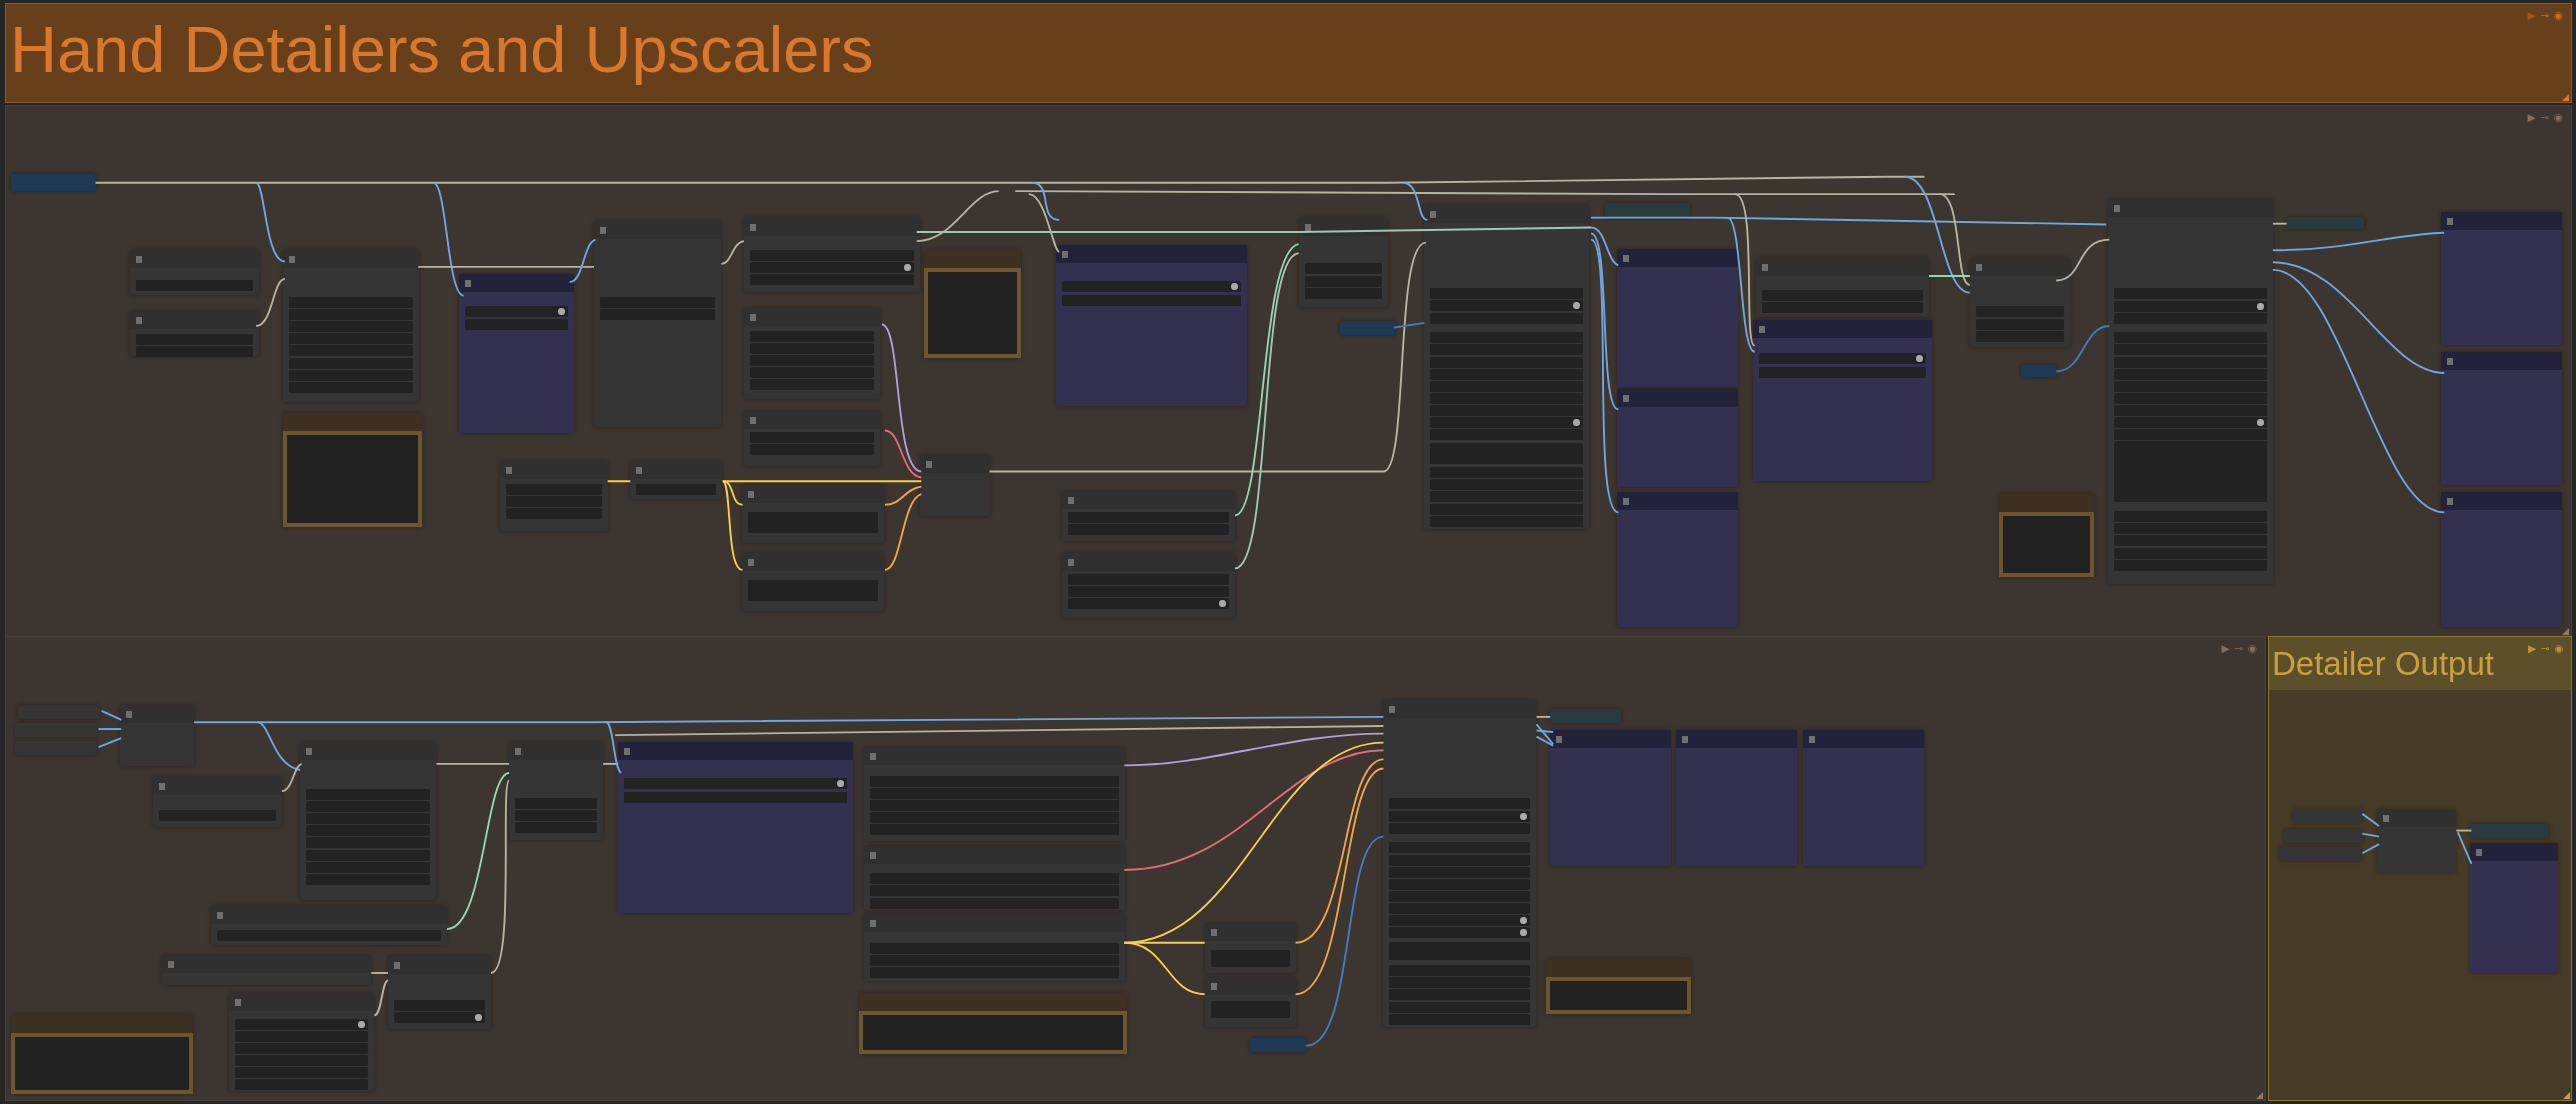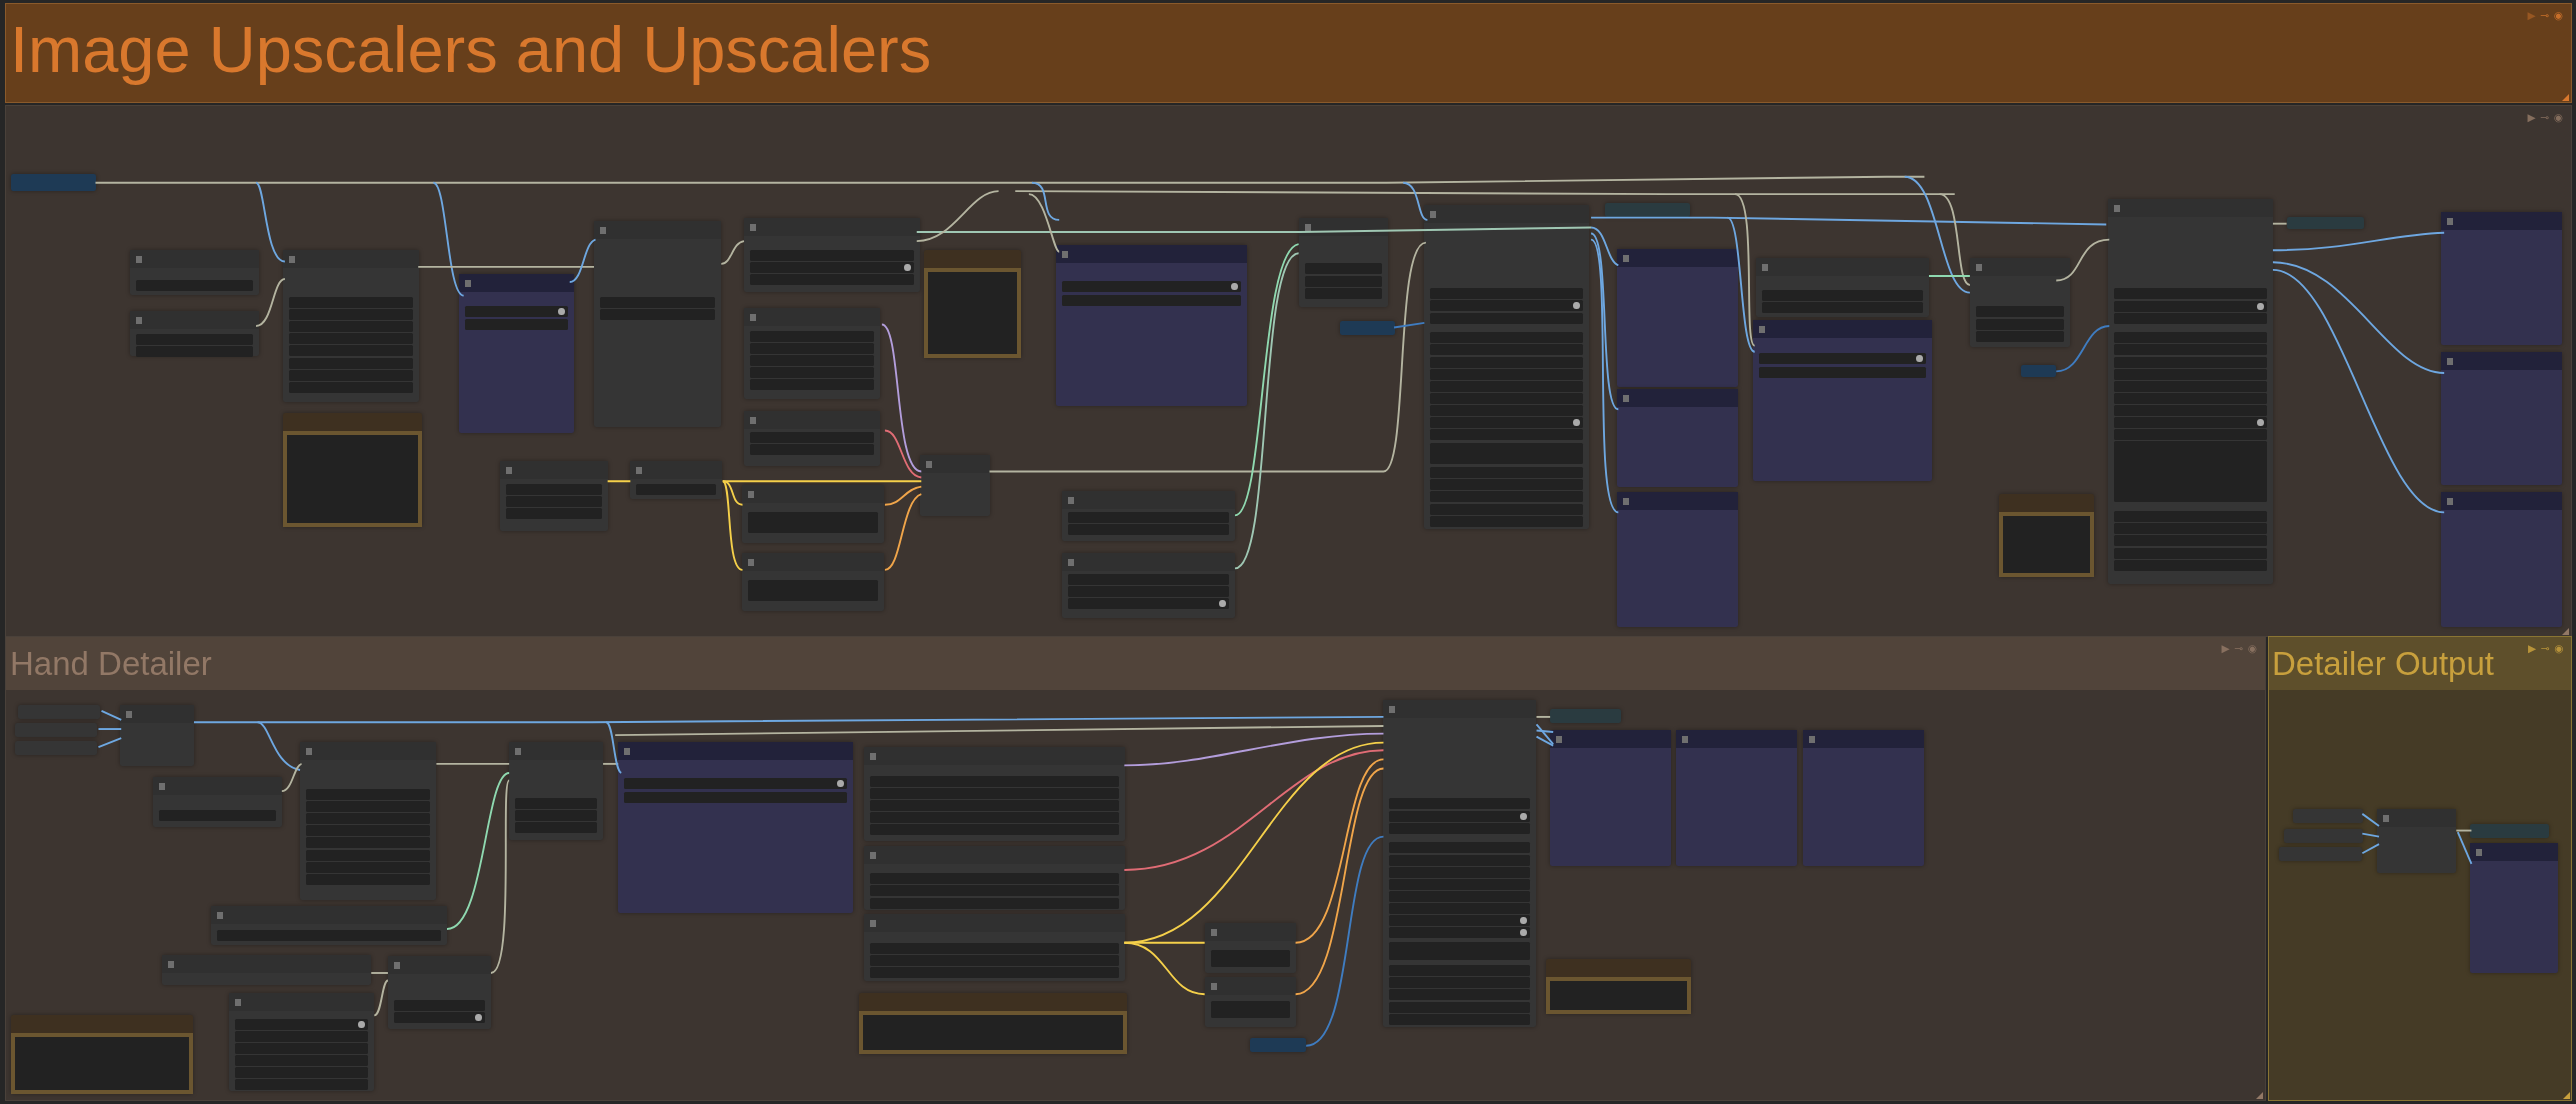--- a/index.html
+++ b/index.html
@@ -28,40 +28,39 @@
   .widget{position:absolute;left:6px;right:6px;height:10.6px;background:#222;border-radius:1.5px;}
   .widget .knob{position:absolute;right:3px;top:1.5px;width:6.8px;height:7.6px;border-radius:50%;background:#aaa;}
   svg.links{position:absolute;left:0;top:0;width:2576px;height:1105px;pointer-events:none;}
 </style>
 </head>
 <body>
 
 <div class="canvas">
 
   <div class="group g-main">
-    <div class="group-title">Image Upscalers and Upscalers</div>
+    <div class="group-title">Hand Detailers and Upscalers</div>
     <div class="group-ctrl" style="color:#d9782d">
       <span style="opacity:.5">▶</span>
       <span>⊸</span>
       <span>◉</span>
     </div>
     <div class="group-resize" style="border-bottom-color:#d9782d"></div>
   </div>
 
   <div class="group g-face">
     <div class="group-ctrl" style="color:#927866">
       <span>▶</span>
       <span>⊸</span>
       <span>◉</span>
     </div>
     <div class="group-resize" style="border-bottom-color:#927866"></div>
   </div>
 
   <div class="group g-hand">
-    <div class="group-title">Hand Detailer</div>
     <div class="group-ctrl" style="color:#927866">
       <span>▶</span>
       <span>⊸</span>
       <span>◉</span>
     </div>
     <div class="group-resize" style="border-bottom-color:#927866"></div>
   </div>
 
   <div class="group g-out">
     <div class="group-title">Detailer Output</div>

